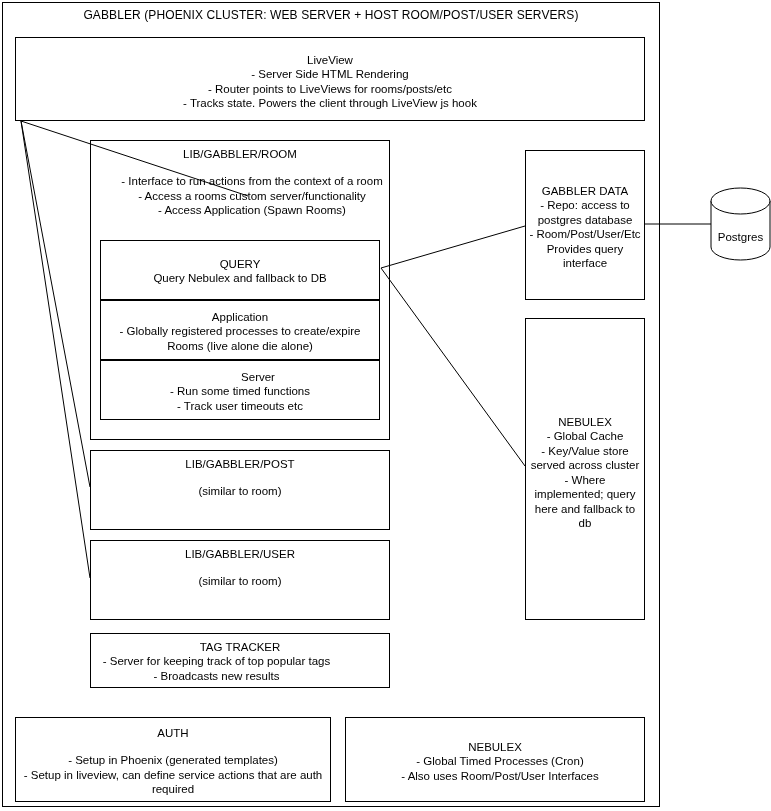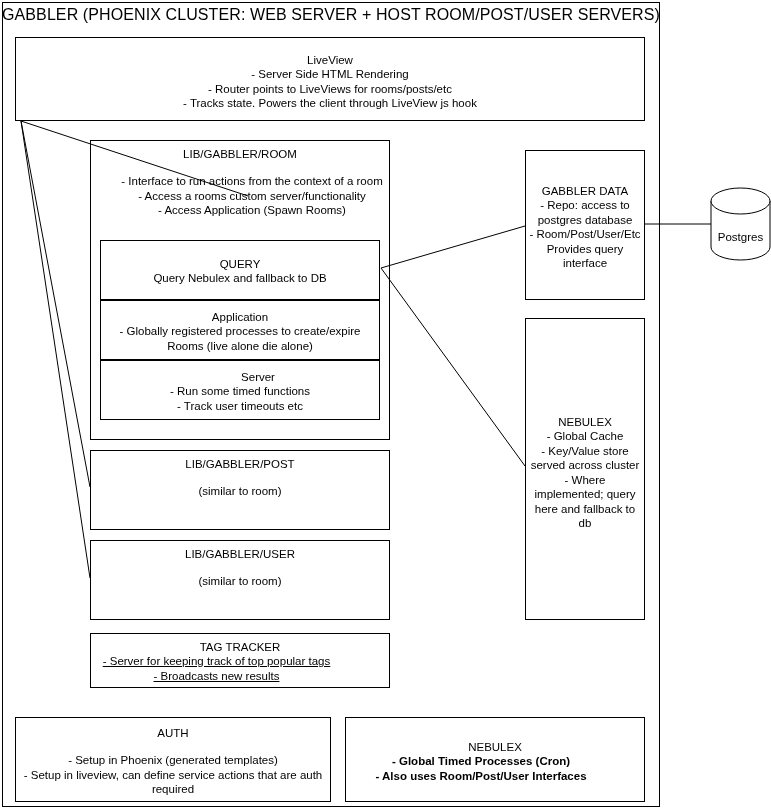--- a/index.html
+++ b/index.html
@@ -28,21 +28,21 @@
   .txt {
     position: absolute;
     box-sizing: border-box;
     text-align: center;
     line-height: 14.5px;
     font-size: 11.5px;
     white-space: pre-line;
     color: #000000;
   }
   .title-txt {
-    font-size: 16px;
+    font-size: 12px;
     letter-spacing: 0.1px;
   }
   svg.lines {
     position: absolute;
     left: 0;
     top: 0;
     width: 771px;
     height: 811px;
     overflow: visible;
     pointer-events: none;
@@ -93,21 +93,21 @@
   <div class="box" style="left:90px; top:450px; width:300px; height:80px;"></div>
   <div class="txt" style="left:90px; top:457px; width:300px;">LIB/GABBLER/POST</div>
   <div class="txt" style="left:90px; top:484px; width:300px;">(similar to room)</div>
 
   <div class="box" style="left:90px; top:540px; width:300px; height:80px;"></div>
   <div class="txt" style="left:90px; top:547px; width:300px;">LIB/GABBLER/USER</div>
   <div class="txt" style="left:90px; top:574px; width:300px;">(similar to room)</div>
 
   <div class="box" style="left:90px; top:633px; width:300px; height:55px;"></div>
   <div class="txt" style="left:90px; top:640px; width:300px;text-align:center;">TAG TRACKER</div>
-  <div class="txt" style="left:90px; top:654px; width:253px;text-decoration:underline;">- Server for keeping track of top popular tags
+  <div class="txt" style="left:90px; top:654px; width:253px;">- Server for keeping track of top popular tags
 - Broadcasts new results</div>
 
   <div class="box" style="left:525px; top:150px; width:120px; height:150px;"></div>
   <div class="txt" style="left:515px; top:184px; width:140px;">GABBLER DATA</div>
   <div class="txt" style="left:515px; top:198px; width:140px;">- Repo: access to
 postgres database
 - Room/Post/User/Etc
 Provides query
 interface</div>
 
@@ -122,21 +122,21 @@
 db</div>
 
   <div class="box" style="left:15px; top:717px; width:316px; height:85px;"></div>
   <div class="txt" style="left:15px; top:726px; width:316px;">AUTH</div>
   <div class="txt" style="left:10px; top:753px; width:326px;">- Setup in Phoenix (generated templates)
 - Setup in liveview, can define service actions that are auth
 required</div>
 
   <div class="box" style="left:345px; top:717px; width:300px; height:85px;"></div>
   <div class="txt" style="left:345px; top:740px; width:300px;">NEBULEX</div>
-  <div class="txt" style="left:331px; top:754px; width:300px;font-weight:bold;">- Global Timed Processes (Cron)
+  <div class="txt" style="left:350px; top:754px; width:300px;">- Global Timed Processes (Cron)
 - Also uses Room/Post/User Interfaces</div>
 
   <svg class="lines" viewBox="0 0 771 811">
 
     <line x1="21" y1="121" x2="248" y2="196" stroke="#000000" stroke-width="1"></line>
 
     <line x1="21" y1="121" x2="90" y2="487" stroke="#000000" stroke-width="1"></line>
 
     <line x1="21" y1="121" x2="90" y2="578" stroke="#000000" stroke-width="1"></line>
 

